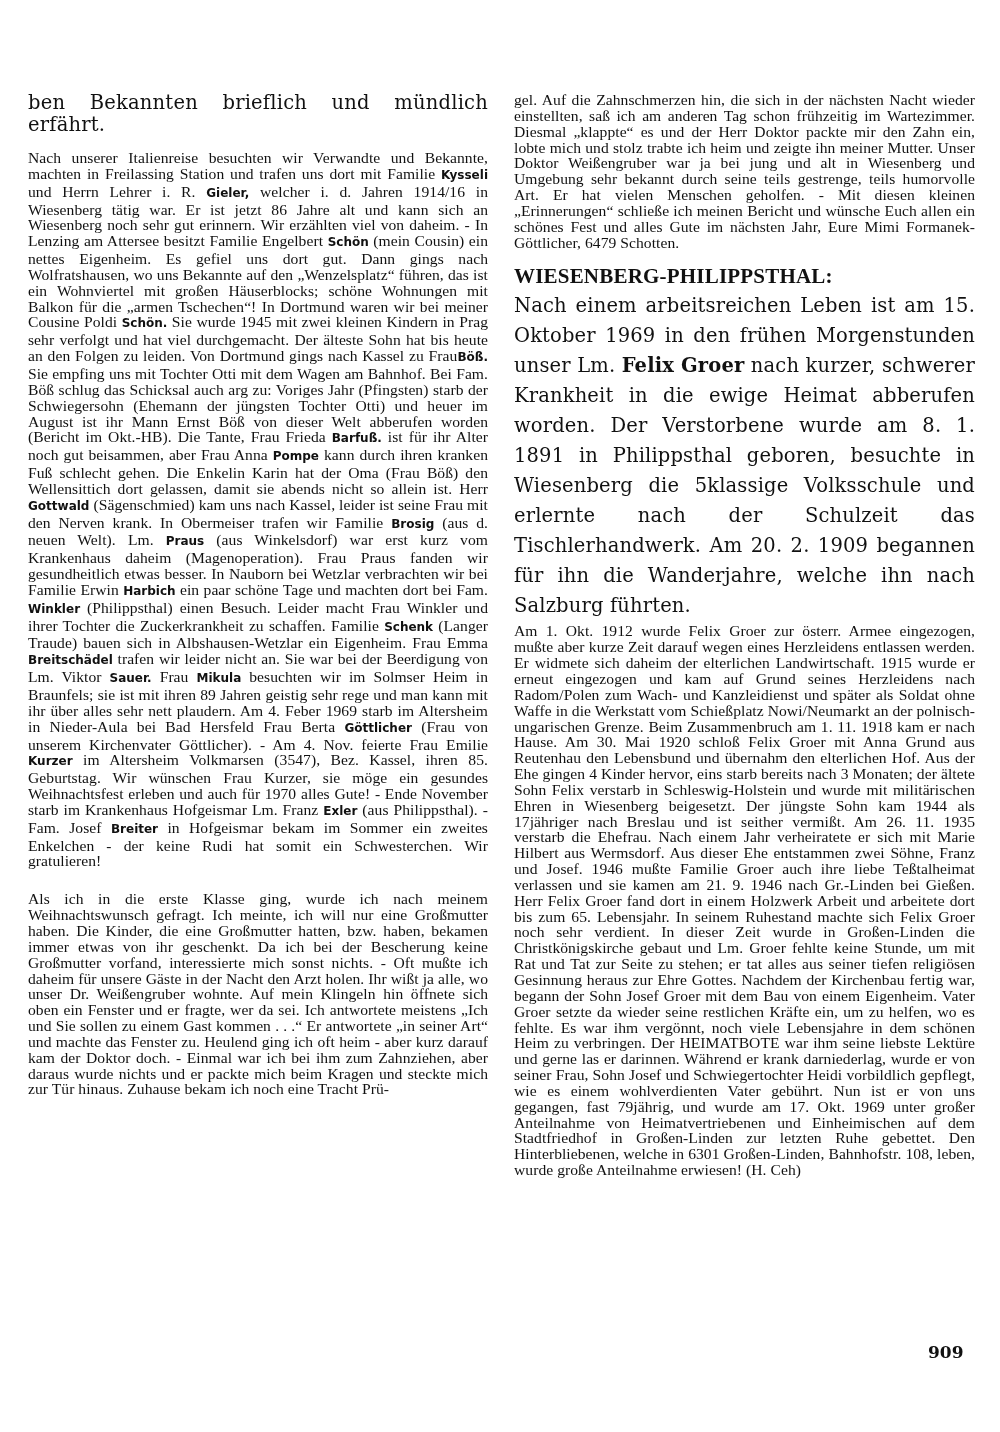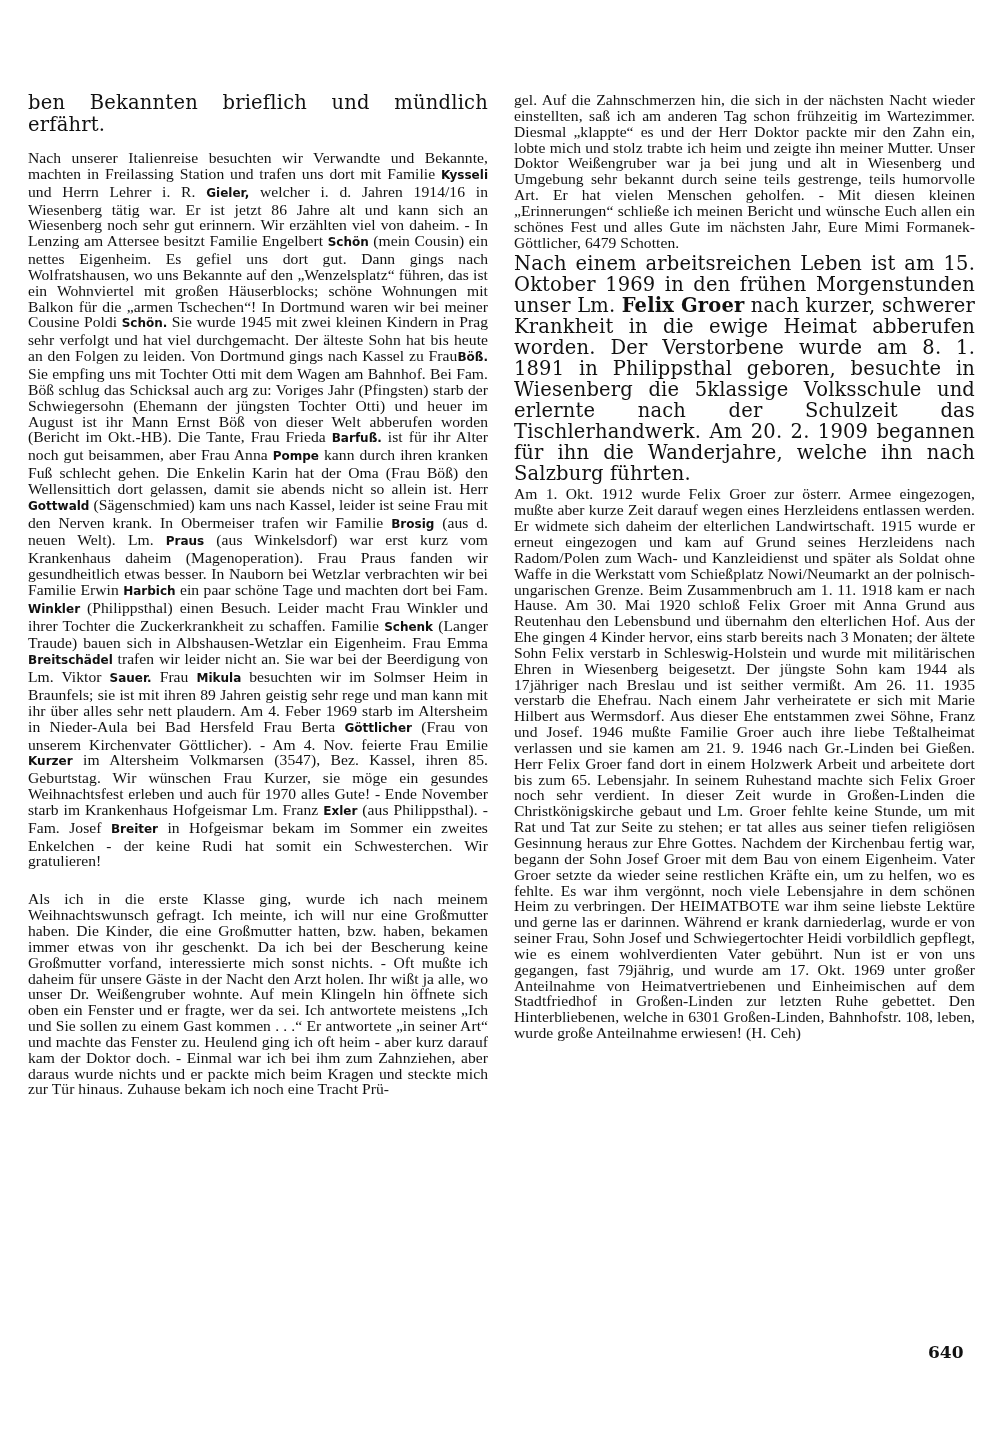--- a/index.html
+++ b/index.html
@@ -6,35 +6,36 @@
   body { width: 1000px; height: 1432px; position: relative; overflow: hidden; color: #111; }
   .page { position: absolute; left: 0; top: 0; width: 976px; height: 1432px; }
   .col { position: absolute; top: 92px; }
   .col-left { left: 28px; width: 460px; }
   .col-right { left: 514px; width: 461px; }
   p { margin: 0; text-align: justify; hyphens: manual; }
   .lead-left { font-family: "DejaVu Serif", serif; font-size: 19.5px; line-height: 22px; letter-spacing: 0.2px; margin-bottom: 14px; }
   .body { font-family: "Liberation Serif", serif; font-size: 15.6px; line-height: 15.85px; letter-spacing: 0.05px; }
   .body + .body { margin-top: 22px; }
   .heading { font-family: "Liberation Serif", serif; font-weight: bold; font-size: 21px; line-height: 24px; margin-top: 14px; letter-spacing: 0.2px; }
-  .lead-right { font-family: "DejaVu Serif", serif; font-size: 19.5px; line-height: 21px; letter-spacing: 0.15px; margin-top: 3px; margin-bottom: 2px; }
+  .lead-right { font-family: "DejaVu Serif", serif; font-size: 19.5px; line-height: 30px; letter-spacing: 0.15px; margin-top: 3px; margin-bottom: 2px; }
   .name { font-family: "DejaVu Sans", sans-serif; font-weight: bold; font-size: 12px; letter-spacing: 0; }
   .name-serif { font-family: "DejaVu Serif", serif; font-weight: bold; }
   .page-number { position: absolute; left: 928px; top: 1342px; font-family: "DejaVu Serif", serif; font-weight: bold; font-size: 17px; }
 </style>
 </head>
 <body>
 
 <div class="page">
   <div class="col col-left">
     <p class="lead-left">ben Bekannten brieflich und mündlich erfährt.</p>
     <p class="body">Nach unserer Italienreise besuchten wir Verwandte und Bekannte, machten in Freilassing Station und trafen uns dort mit Familie <span class="name">Kysseli</span> und Herrn Lehrer i. R. <span class="name">Gieler,</span> welcher i. d. Jahren 1914/16 in Wiesenberg tätig war. Er ist jetzt 86 Jahre alt und kann sich an Wiesenberg noch sehr gut erinnern. Wir erzählten viel von daheim. - In Lenzing am Attersee besitzt Familie Engelbert <span class="name">Schön</span> (mein Cousin) ein nettes Eigenheim. Es gefiel uns dort gut. Dann gings nach Wolfratshausen, wo uns Bekannte auf den „Wenzelsplatz“ führen, das ist ein Wohnviertel mit großen Häuserblocks; schöne Wohnungen mit Balkon für die „armen Tschechen“! In Dortmund waren wir bei meiner Cousine Poldi <span class="name">Schön.</span> Sie wurde 1945 mit zwei kleinen Kindern in Prag sehr verfolgt und hat viel durchgemacht. Der älteste Sohn hat bis heute an den Folgen zu leiden. Von Dortmund gings nach Kassel zu Frau<span class="name">Böß.</span> Sie empfing uns mit Tochter Otti mit dem Wagen am Bahnhof. Bei Fam. Böß schlug das Schicksal auch arg zu: Voriges Jahr (Pfingsten) starb der Schwiegersohn (Ehemann der jüngsten Tochter Otti) und heuer im August ist ihr Mann Ernst Böß von dieser Welt abberufen worden (Bericht im Okt.-HB). Die Tante, Frau Frieda <span class="name">Barfuß.</span> ist für ihr Alter noch gut beisammen, aber Frau Anna <span class="name">Pompe</span> kann durch ihren kranken Fuß schlecht gehen. Die Enkelin Karin hat der Oma (Frau Böß) den Wellensittich dort gelassen, damit sie abends nicht so allein ist. Herr <span class="name">Gottwald</span> (Sägenschmied) kam uns nach Kassel, leider ist seine Frau mit den Nerven krank. In Obermeiser trafen wir Familie <span class="name">Brosig</span> (aus d. neuen Welt). Lm. <span class="name">Praus</span> (aus Winkelsdorf) war erst kurz vom Krankenhaus daheim (Magenoperation). Frau Praus fanden wir gesundheitlich etwas besser. In Nauborn bei Wetzlar verbrachten wir bei Familie Erwin <span class="name">Harbich</span> ein paar schöne Tage und machten dort bei Fam. <span class="name">Winkler</span> (Philippsthal) einen Besuch. Leider macht Frau Winkler und ihrer Tochter die Zuckerkrankheit zu schaffen. Familie <span class="name">Schenk</span> (Langer Traude) bauen sich in Albshausen-Wetzlar ein Eigenheim. Frau Emma <span class="name">Breitschädel</span> trafen wir leider nicht an. Sie war bei der Beerdigung von Lm. Viktor <span class="name">Sauer.</span> Frau <span class="name">Mikula</span> besuchten wir im Solmser Heim in Braunfels; sie ist mit ihren 89 Jahren geistig sehr rege und man kann mit ihr über alles sehr nett plaudern. Am 4. Feber 1969 starb im Altersheim in Nieder-Aula bei Bad Hersfeld Frau Berta <span class="name">Göttlicher</span> (Frau von unserem Kirchenvater Göttlicher). - Am 4. Nov. feierte Frau Emilie <span class="name">Kurzer</span> im Altersheim Volkmarsen (3547), Bez. Kassel, ihren 85. Geburtstag. Wir wünschen Frau Kurzer, sie möge ein gesundes Weihnachtsfest erleben und auch für 1970 alles Gute! - Ende November starb im Krankenhaus Hofgeismar Lm. Franz <span class="name">Exler</span> (aus Philippsthal). - Fam. Josef <span class="name">Breiter</span> in Hofgeismar bekam im Sommer ein zweites Enkelchen - der keine Rudi hat somit ein Schwesterchen. Wir gratulieren!</p>
     <p class="body">Als ich in die erste Klasse ging, wurde ich nach meinem Weihnachtswunsch gefragt. Ich meinte, ich will nur eine Großmutter haben. Die Kinder, die eine Großmutter hatten, bzw. haben, bekamen immer etwas von ihr geschenkt. Da ich bei der Bescherung keine Großmutter vorfand, interessierte mich sonst nichts. - Oft mußte ich daheim für unsere Gäste in der Nacht den Arzt holen. Ihr wißt ja alle, wo unser Dr. Weißengruber wohnte. Auf mein Klingeln hin öffnete sich oben ein Fenster und er fragte, wer da sei. Ich antwortete meistens „Ich und Sie sollen zu einem Gast kommen . . .“ Er antwortete „in seiner Art“ und machte das Fenster zu. Heulend ging ich oft heim - aber kurz darauf kam der Doktor doch. - Einmal war ich bei ihm zum Zahnziehen, aber daraus wurde nichts und er packte mich beim Kragen und steckte mich zur Tür hinaus. Zuhause bekam ich noch eine Tracht Prü-</p>
   </div>
 
   <div class="col col-right">
     <p class="body">gel. Auf die Zahnschmerzen hin, die sich in der nächsten Nacht wieder einstellten, saß ich am anderen Tag schon frühzeitig im Wartezimmer. Diesmal „klappte“ es und der Herr Doktor packte mir den Zahn ein, lobte mich und stolz trabte ich heim und zeigte ihn meiner Mutter. Unser Doktor Weißengruber war ja bei jung und alt in Wiesenberg und Umgebung sehr bekannt durch seine teils gestrenge, teils humorvolle Art. Er hat vielen Menschen geholfen. - Mit diesen kleinen „Erinnerungen“ schließe ich meinen Bericht und wünsche Euch allen ein schönes Fest und alles Gute im nächsten Jahr, Eure Mimi Formanek-Göttlicher, 6479 Schotten.</p>
+    <div class="heading">WIESENBERG-PHILIPPSTHAL:</div>
     <p class="lead-right">Nach einem arbeitsreichen Leben ist am 15. Oktober 1969 in den frühen Morgenstunden unser Lm. <span class="name-serif">Felix Groer</span> nach kurzer, schwerer Krankheit in die ewige Heimat abberufen worden. Der Verstorbene wurde am 8. 1. 1891 in Philippsthal geboren, besuchte in Wiesenberg die 5klassige Volksschule und erlernte nach der Schulzeit das Tischlerhandwerk. Am 20. 2. 1909 begannen für ihn die Wanderjahre, welche ihn nach Salzburg führten.</p>
     <p class="body">Am 1. Okt. 1912 wurde Felix Groer zur österr. Armee eingezogen, mußte aber kurze Zeit darauf wegen eines Herzleidens entlassen werden. Er widmete sich daheim der elterlichen Landwirtschaft. 1915 wurde er erneut eingezogen und kam auf Grund seines Herzleidens nach Radom/Polen zum Wach- und Kanzleidienst und später als Soldat ohne Waffe in die Werkstatt vom Schießplatz Nowi/Neumarkt an der polnisch-ungarischen Grenze. Beim Zusammenbruch am 1. 11. 1918 kam er nach Hause. Am 30. Mai 1920 schloß Felix Groer mit Anna Grund aus Reutenhau den Lebensbund und übernahm den elterlichen Hof. Aus der Ehe gingen 4 Kinder hervor, eins starb bereits nach 3 Monaten; der ältete Sohn Felix verstarb in Schleswig-Holstein und wurde mit militärischen Ehren in Wiesenberg beigesetzt. Der jüngste Sohn kam 1944 als 17jähriger nach Breslau und ist seither vermißt. Am 26. 11. 1935 verstarb die Ehefrau. Nach einem Jahr verheiratete er sich mit Marie Hilbert aus Wermsdorf. Aus dieser Ehe entstammen zwei Söhne, Franz und Josef. 1946 mußte Familie Groer auch ihre liebe Teßtalheimat verlassen und sie kamen am 21. 9. 1946 nach Gr.-Linden bei Gießen. Herr Felix Groer fand dort in einem Holzwerk Arbeit und arbeitete dort bis zum 65. Lebensjahr. In seinem Ruhestand machte sich Felix Groer noch sehr verdient. In dieser Zeit wurde in Großen-Linden die Christkönigskirche gebaut und Lm. Groer fehlte keine Stunde, um mit Rat und Tat zur Seite zu stehen; er tat alles aus seiner tiefen religiösen Gesinnung heraus zur Ehre Gottes. Nachdem der Kirchenbau fertig war, begann der Sohn Josef Groer mit dem Bau von einem Eigenheim. Vater Groer setzte da wieder seine restlichen Kräfte ein, um zu helfen, wo es fehlte. Es war ihm vergönnt, noch viele Lebensjahre in dem schönen Heim zu verbringen. Der HEIMATBOTE war ihm seine liebste Lektüre und gerne las er darinnen. Während er krank darniederlag, wurde er von seiner Frau, Sohn Josef und Schwiegertochter Heidi vorbildlich gepflegt, wie es einem wohlverdienten Vater gebührt. Nun ist er von uns gegangen, fast 79jährig, und wurde am 17. Okt. 1969 unter großer Anteilnahme von Heimatvertriebenen und Einheimischen auf dem Stadtfriedhof in Großen-Linden zur letzten Ruhe gebettet. Den Hinterbliebenen, welche in 6301 Großen-Linden, Bahnhofstr. 108, leben, wurde große Anteilnahme erwiesen! (H. Ceh)</p>
   </div>
 
-  <div class="page-number">640</div>
+  <div class="page-number">909</div>
 </div>
 
 </body></html>

